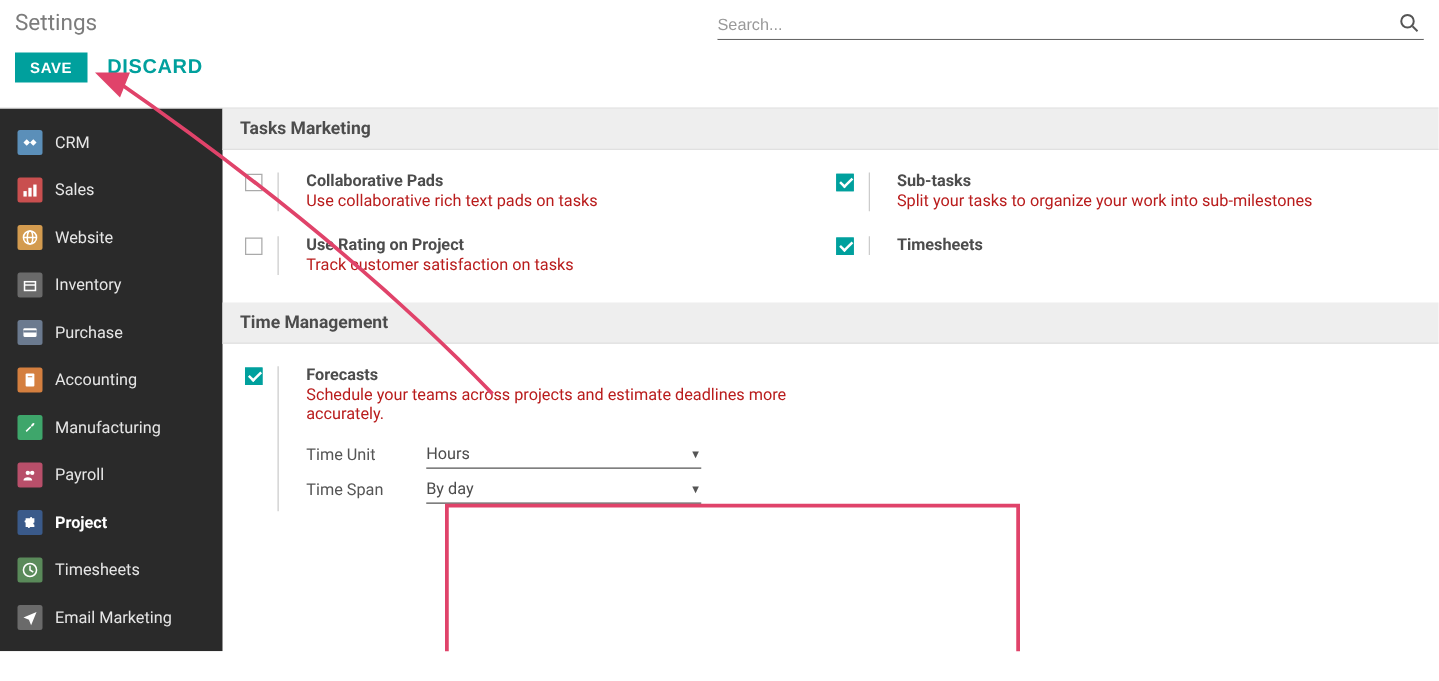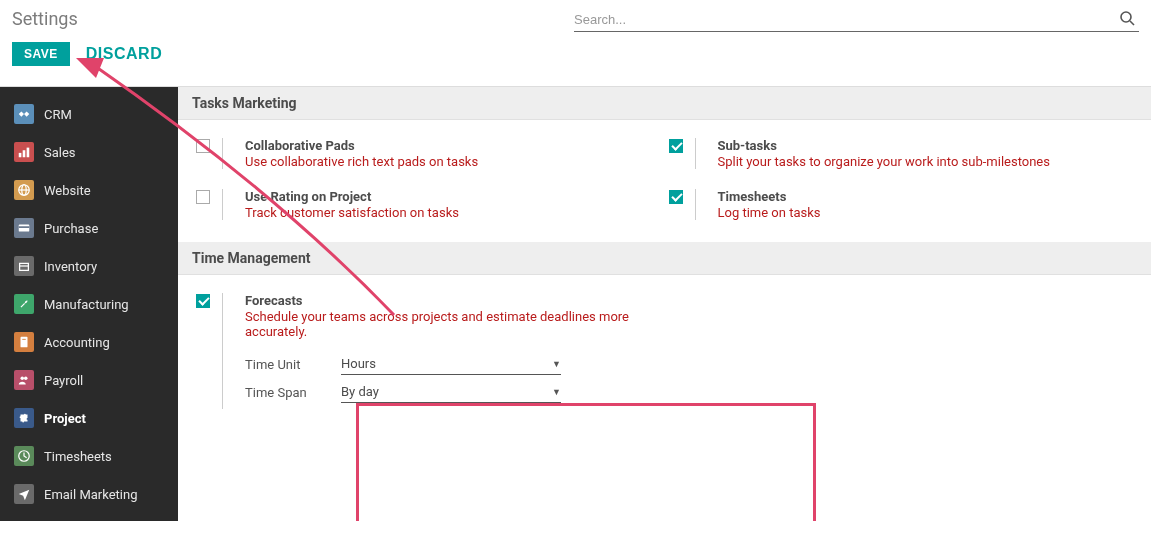--- a/index.html
+++ b/index.html
@@ -96,53 +96,53 @@
       <span class="sidebar-icon" style="background:#d39b4f">
           <svg viewBox="0 0 16 16" width="14" height="14" fill="none" stroke="#fff" stroke-width="1.4">
             <circle cx="8" cy="8" r="6"></circle>
             <ellipse cx="8" cy="8" rx="2.5" ry="6"></ellipse>
             <line x1="2" y1="8" x2="14" y2="8"></line>
           </svg>
         </span>
       <span>Website</span>
     </div>
     <div class="sidebar-item">
-      <span class="sidebar-icon" style="background:#6b7a8f">
-          <svg viewBox="0 0 16 16" width="14" height="14" fill="#fff">
-            <rect x="2" y="4" width="12" height="8" rx="1"></rect>
-            <rect x="2" y="6" width="12" height="2" fill="#6b7a8f"></rect>
-          </svg>
-        </span>
-      <span>Purchase</span>
-    </div>
-    <div class="sidebar-item">
       <span class="sidebar-icon" style="background:#6a6a6a">
           <svg viewBox="0 0 16 16" width="14" height="14" fill="none" stroke="#fff" stroke-width="1.4">
             <rect x="3" y="5" width="10" height="8"></rect>
             <line x1="3" y1="8" x2="13" y2="8"></line>
           </svg>
         </span>
       <span>Inventory</span>
     </div>
     <div class="sidebar-item">
-      <span class="sidebar-icon" style="background:#3ea66b">
-          <svg viewBox="0 0 16 16" width="14" height="14" fill="#fff">
-            <path d="M12 4a3 3 0 01-4 3L4 11l1 1 4-4a3 3 0 013-4z"></path>
-          </svg>
-        </span>
-      <span>Manufacturing</span>
+      <span class="sidebar-icon" style="background:#6b7a8f">
+          <svg viewBox="0 0 16 16" width="14" height="14" fill="#fff">
+            <rect x="2" y="4" width="12" height="8" rx="1"></rect>
+            <rect x="2" y="6" width="12" height="2" fill="#6b7a8f"></rect>
+          </svg>
+        </span>
+      <span>Purchase</span>
     </div>
     <div class="sidebar-item">
       <span class="sidebar-icon" style="background:#d47f3f">
           <svg viewBox="0 0 16 16" width="14" height="14" fill="#fff">
             <rect x="4" y="2" width="8" height="12" rx="1"></rect>
             <line x1="6" y1="5" x2="10" y2="5" stroke="#d47f3f"></line>
           </svg>
         </span>
       <span>Accounting</span>
+    </div>
+    <div class="sidebar-item">
+      <span class="sidebar-icon" style="background:#3ea66b">
+          <svg viewBox="0 0 16 16" width="14" height="14" fill="#fff">
+            <path d="M12 4a3 3 0 01-4 3L4 11l1 1 4-4a3 3 0 013-4z"></path>
+          </svg>
+        </span>
+      <span>Manufacturing</span>
     </div>
     <div class="sidebar-item">
       <span class="sidebar-icon" style="background:#b84f6a">
           <svg viewBox="0 0 16 16" width="14" height="14" fill="#fff">
             <circle cx="6" cy="6" r="2"></circle>
             <circle cx="10" cy="6" r="2"></circle>
             <path d="M2 13c0-2 2-3 4-3s4 1 4 3z"></path>
           </svg>
         </span>
       <span>Payroll</span>
@@ -196,21 +196,20 @@
           <div class="option-checkbox"></div>
           <div class="option-text">
             <div class="option-title">Use Rating on Project</div>
             <div class="option-desc">Track customer satisfaction on tasks</div>
           </div>
         </div>
         <div class="option">
           <div class="option-checkbox checked"></div>
           <div class="option-text">
             <div class="option-title">Timesheets</div>
-            <div class="option-desc">Log time on tasks</div>
           </div>
         </div>
       </div>
     </div>
 
     <div class="section-header">Time Management</div>
     <div class="section-body">
       <div class="options-grid">
         <div class="option" style="width:50%">
           <div class="option-checkbox checked"></div>

